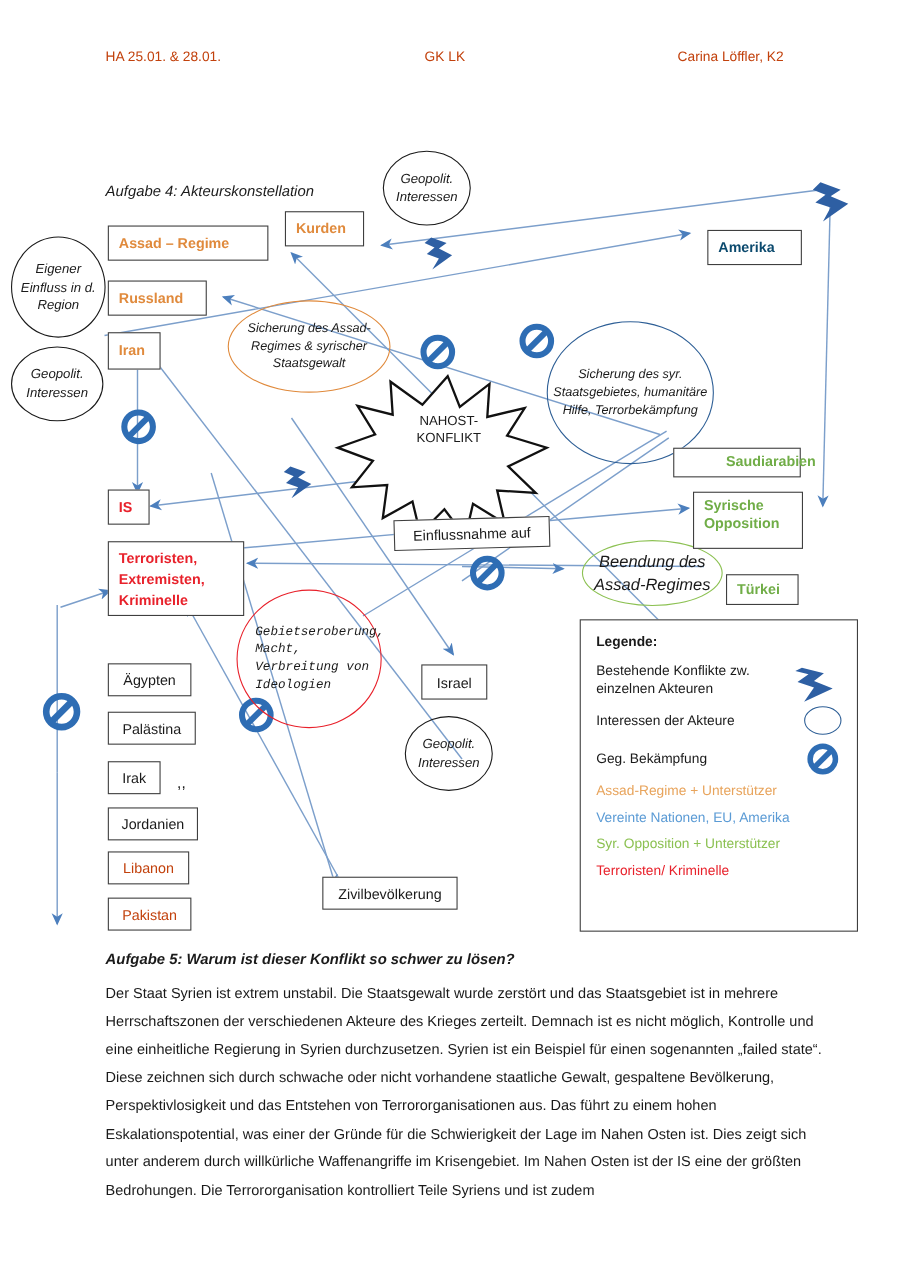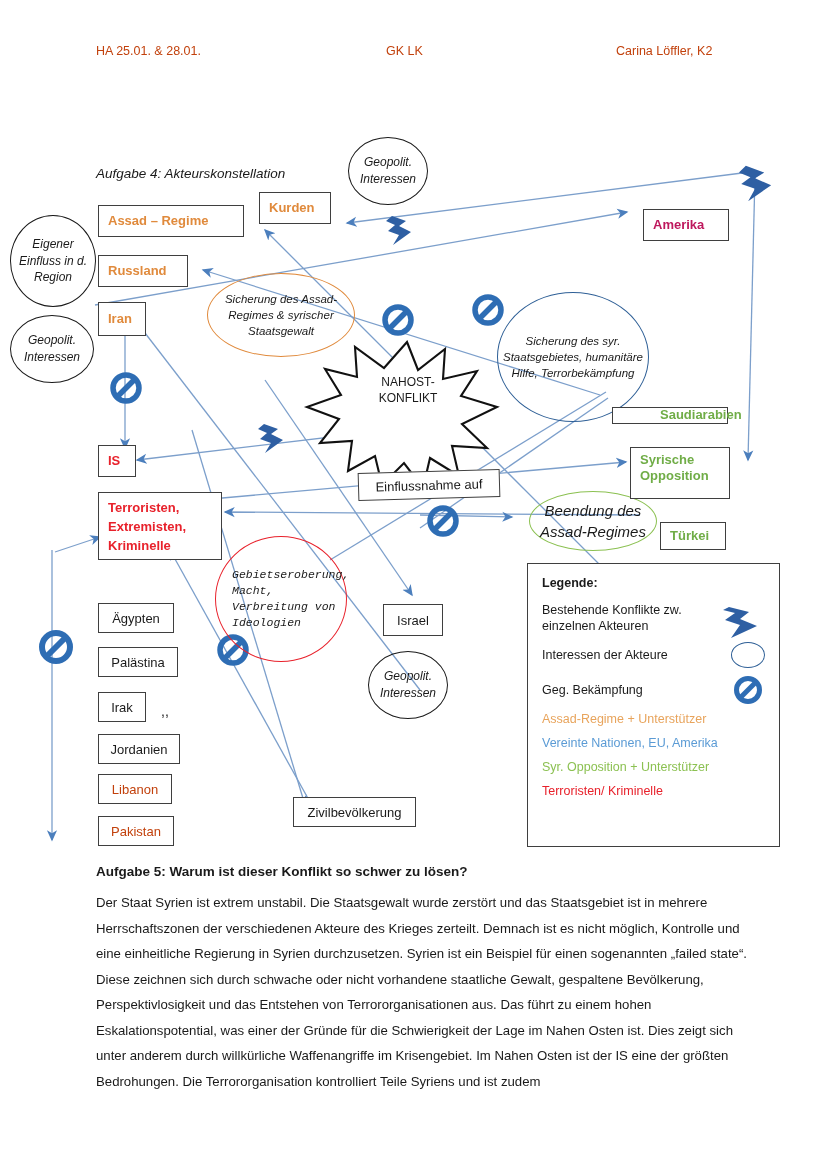--- a/index.html
+++ b/index.html
@@ -34,21 +34,21 @@
     border:1.2px solid #3f3f3f;
     background:#ffffff;
     display:flex; align-items:center;
     padding:3px 9px;
     font-size:13px;
     line-height:1.25;
   }
   .box.bold { font-weight:bold; }
   .c-orange { color:#E08A3C; }
   .c-orange-pale { color:#c2410c; }
-  .c-blue   { color:#be185d; }
+  .c-blue   { color:#0c4a6e; }
   .c-green  { color:#70AD47; }
   .c-red    { color:#E8212B; }
 
   
   .bubble {
     position:absolute;
     border:1.3px solid #1a1a1a;
     border-radius:50%;
     background:transparent;
     display:flex; align-items:center; justify-content:center;
@@ -109,21 +109,21 @@
   .leg-row .lt { line-height:1.3; }
   .leg-color { margin-bottom:9px; line-height:1.2; }
 
   .leg-ellipse {
     width:34px; height:26px; border:1.4px solid #2E5F96; border-radius:50%;
   }
 
   
   #task5-title {
     position:absolute; left:96px; top:864px;
-    font-weight:bold; font-size:13.5px;
+    font-style:italic; font-weight:bold; font-size:13.5px;
   }
   #body-text {
     position:absolute; left:96px; top:890px; width:660px;
     font-size:13.2px; line-height:25.5px; color:#1a1a1a;
     text-align:left;
   }
   #body-text p { margin:0; }
 
   svg { overflow:visible; }
 </style>
@@ -259,21 +259,21 @@
 
   <div class="box bold c-orange" style="left:98px; top:125px; width:90px; height:32px;">Russland</div>
 
   <div class="box bold c-orange" style="left:98px; top:172px; width:48px; height:34px;">Iran</div>
 
   <div class="box bold c-orange" style="left:259px; top:62px; width:72px; height:32px;">Kurden</div>
 
   <div class="box bold c-blue" style="left:643px; top:79px; width:86px; height:32px;">Amerika</div>
 
 
-  <div class="box bold c-green" style="left:612px; top:277px; width:116px; height:17px;padding-left:47px;">Saudiarabien</div>
+  <div class="box bold c-green" style="left:612px; top:277px; width:116px; height:27px;padding-left:47px;">Saudiarabien</div>
 
   <div class="box bold c-green" style="left:630px; top:317px; width:100px; height:52px; align-items:flex-start; padding-top:4px;">Syrische Opposition</div>
 
   <div class="box bold c-green" style="left:660px; top:392px; width:66px; height:28px;">Türkei</div>
 
   <div class="box bold c-red" style="left:98px; top:315px; width:38px; height:32px;">IS</div>
 
   <div class="box bold c-red" style="left:98px; top:362px; width:124px; height:68px; align-items:flex-start; padding-top:6px; line-height:1.45;">Terroristen, Extremisten, Kriminelle</div>
 
   <div class="plainbox" style="left:98px; top:473px; width:76px; height:30px;">Ägypten</div>

